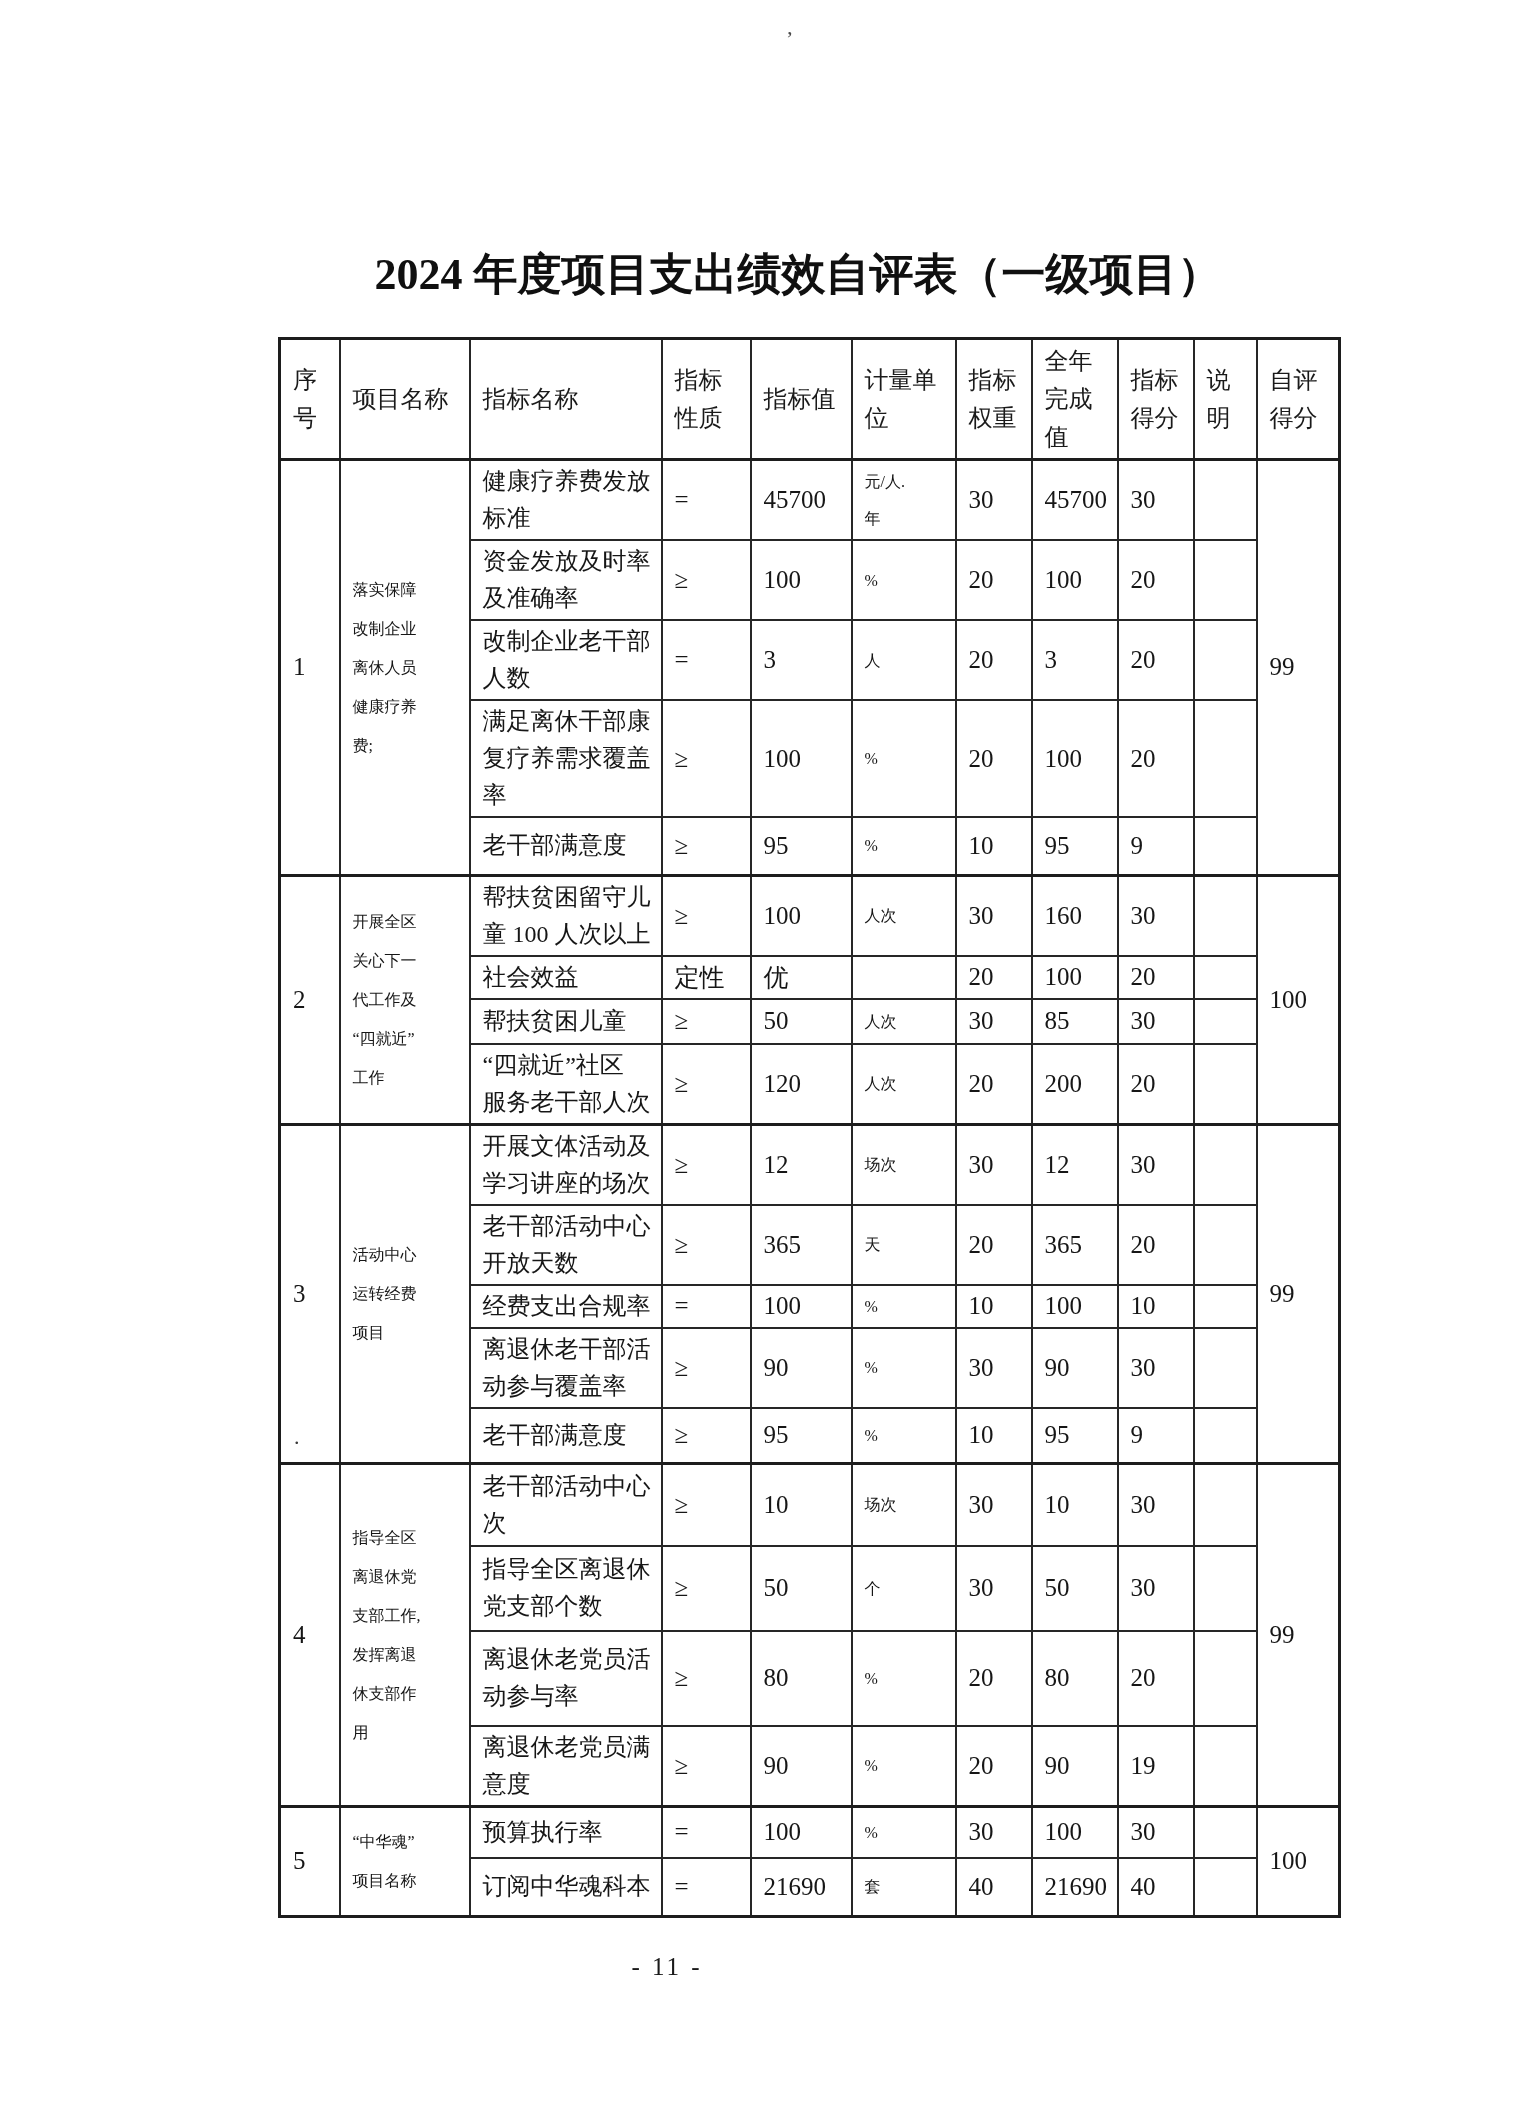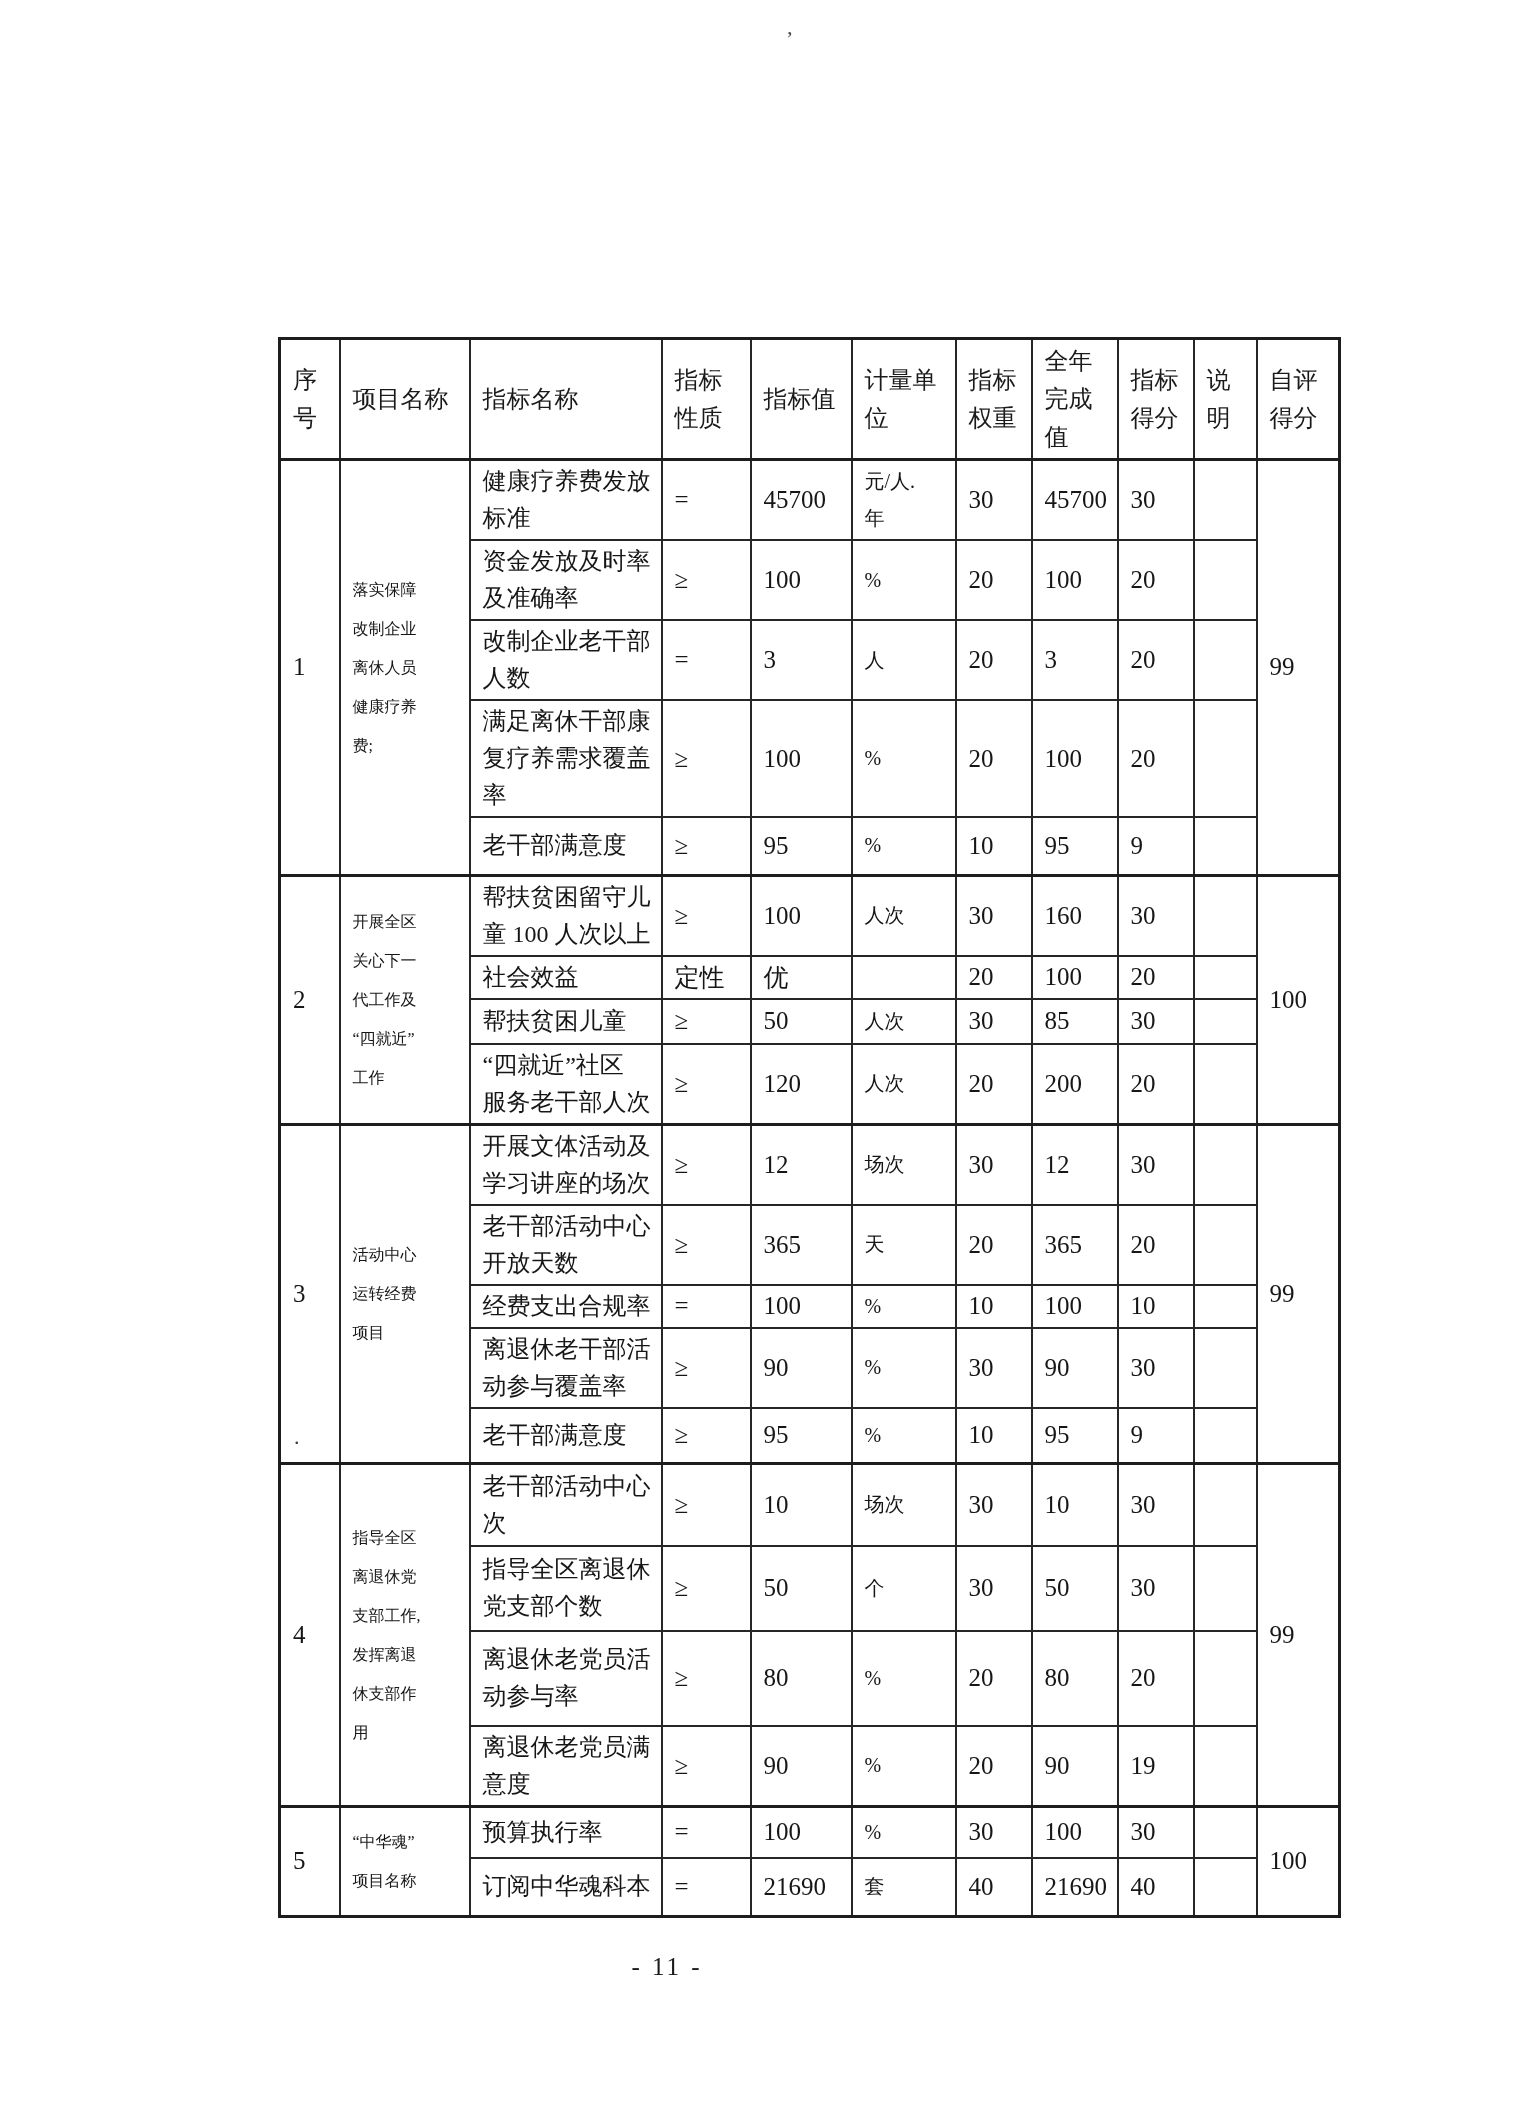--- a/index.html
+++ b/index.html
@@ -39,21 +39,21 @@
   tr.psep th, tr.psep td{border-top:3px solid #1d1d1d;}
   table.perf{border:3px solid #1d1d1d;}
   th{font-size:24px;line-height:38px;color:#1a1a1a;}
   td{font-size:24px;color:#161616;}
   .seq{ text-align:center;padding-left:3px;font-size:25px; }
   th.seqh{ text-align:center;padding-left:3px; }
   .pname{ font-size:16px;line-height:39px;padding-left:10px; }
   .name{ font-size:24px;line-height:37px;padding-left:11px; }
   .nat{ font-size:25px;padding-left:13px; }
   .val{ font-size:25px;padding-left:15px; }
-  .unit{ font-size:20px;line-height:37px;padding-left:12px; }
+  .unit{ font-size:16px;line-height:37px;padding-left:12px; }
   .wt{ font-size:25px;padding-left:15px; }
   .comp{ font-size:25px;padding-left:11px; }
   .score{ font-size:25px;padding-left:12px; }
   .note{ }
   .self{ font-size:25px;padding-left:9px; }
   .footer{
     position:absolute;top:1953px;left:0;width:1274px;
     text-align:center;font-size:25px;letter-spacing:3px;
     padding-left:60px;box-sizing:border-box;color:#1a1a1a;
   }
@@ -61,20 +61,21 @@
   .artifact2{position:absolute;left:294px;top:1424px;font-size:22px;color:#3a3a3a;}
 </style>
 </head>
 <body>
 
 <div class="page">
 
   <span class="artifact1">’</span>
   <span class="artifact2">.</span>
 
+  <div class="title2">2024 年度项目支出绩效自评表（一级项目）</div>
 
   <table class="perf">
     <colgroup>
       <col style="width:60px">
         <col style="width:130px">
         <col style="width:192px">
       <col style="width:89px">
         <col style="width:101px">
         <col style="width:104px">
       <col style="width:76px">

